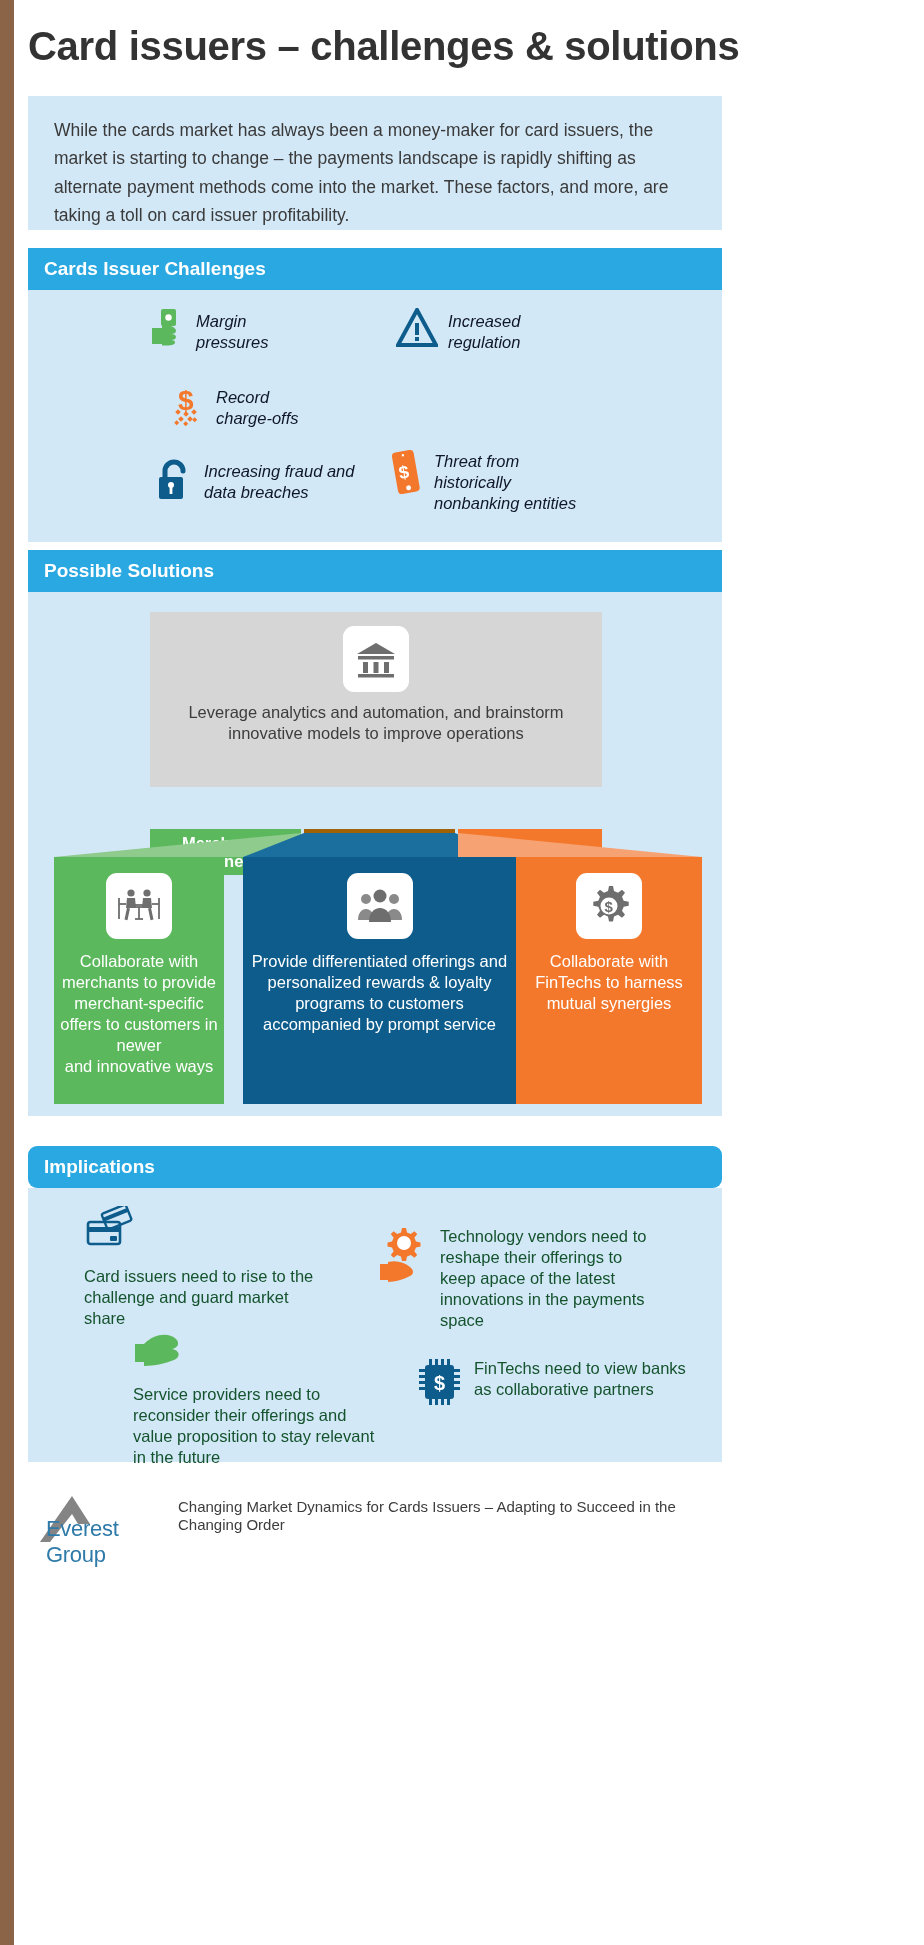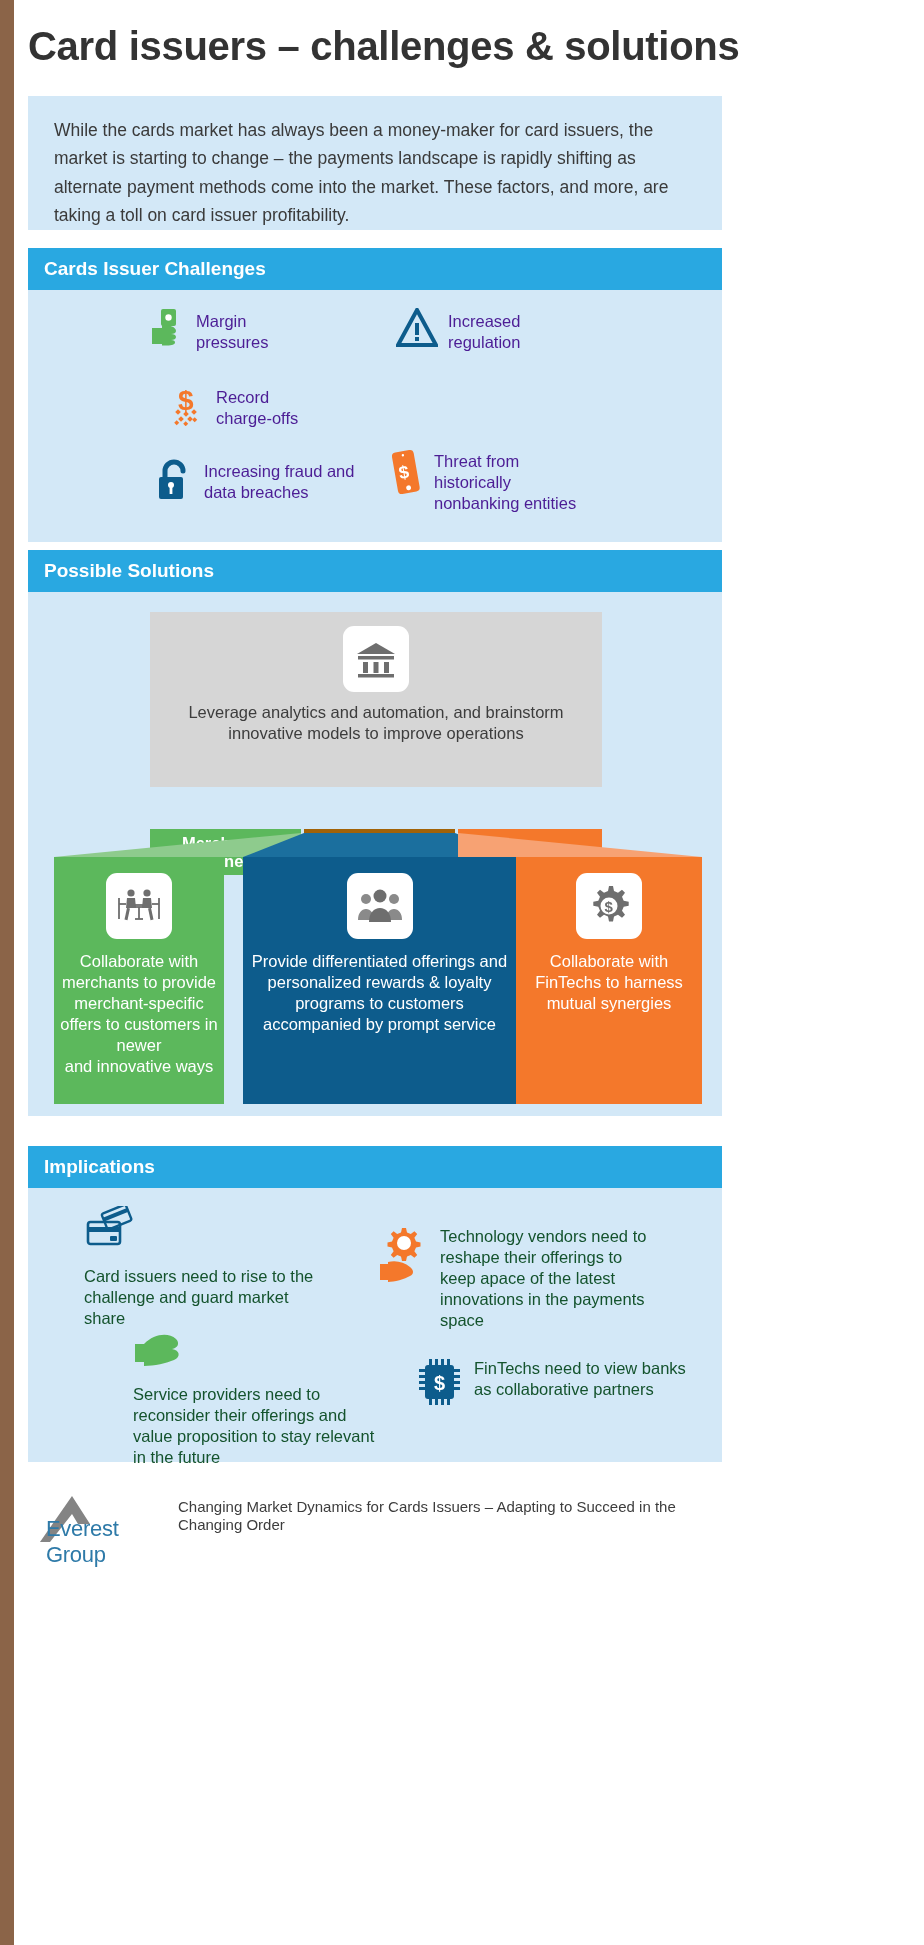--- a/index.html
+++ b/index.html
@@ -65,21 +65,21 @@
   
   #challenges-bar { top:248px; }
   #challenges-body { top:290px; height:252px; }
   .chal {
     position:absolute;
     display:flex; align-items:flex-start;
   }
   .chal .ic { flex:0 0 auto; margin-right:10px; }
   .chal .tx {
     font-size:16.5px; line-height:1.28;
-    color:#4c1d95; padding-top:3px;
+    color:#0f172a; padding-top:3px;font-style:italic;
   }
   .c1 { left:120px; top:18px; width:180px; }
   .c2 { left:368px; top:18px; width:200px; }
   .c3 { left:142px; top:94px; width:180px; }
   .c4 { left:382px; top:94px; width:220px; }
   .c5 { left:128px; top:168px; width:230px; }
   .c6 { left:360px; top:158px; width:230px; }
 
   
   #solutions-bar { top:550px; }
@@ -136,21 +136,21 @@
     width:66px; height:66px; margin:0 auto 12px auto;
     background:#ffffff; border-radius:11px;
     display:flex; align-items:center; justify-content:center;
   }
   .col .ctx { font-size:16.5px; line-height:1.27; padding:0 6px; }
   .col-m { left:26px;  width:170px; height:247px; background:#5cb85c; }
   .col-c { left:215px; width:273px; height:247px; background:#0d5c8c; }
   .col-f { left:488px; width:186px; height:247px; background:#f4782b; }
 
   
-  #implications-bar { top:1146px; }
+  #implications-bar { top:1146px;border-radius:9px; }
   #implications-body { top:1188px; height:274px; }
   .imp { position:absolute; }
   .imp .itx { font-size:16.5px; line-height:1.28; color:#14532d; }
   .i1 { left:56px;  top:18px;  width:240px; }
   .i2 { left:350px; top:38px;  width:270px; display:flex; align-items:flex-start; }
   .i3 { left:105px; top:136px; width:250px; }
   .i4 { left:390px; top:170px; width:270px; display:flex; align-items:flex-start; }
   .imp .ictop { margin-bottom:8px; }
   .i2 .ic, .i4 .ic { flex:0 0 auto; margin-right:10px; }
 

